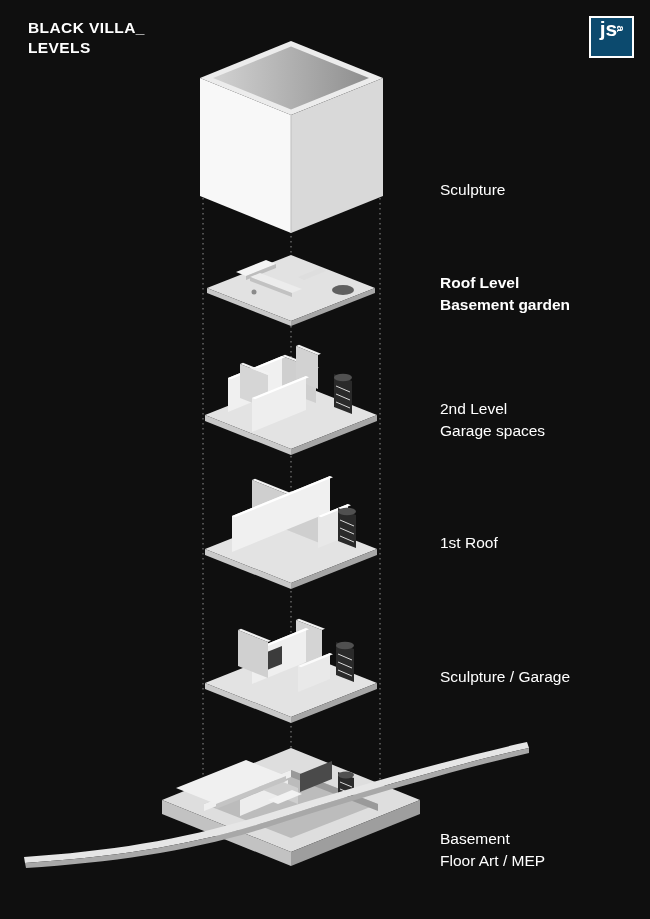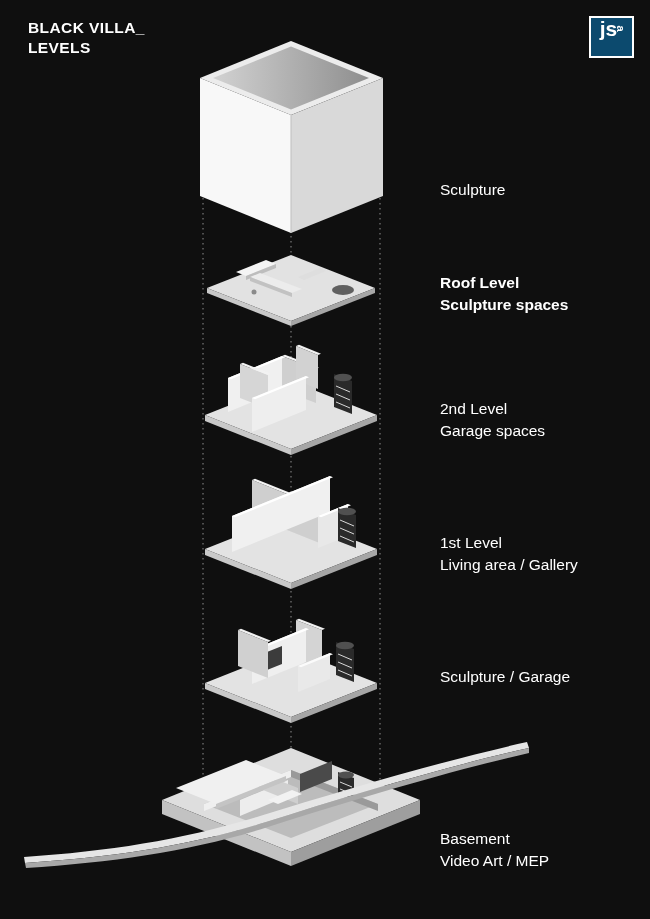--- a/index.html
+++ b/index.html
@@ -183,32 +183,31 @@
     </g>
   </svg>
 
   <div>
     <div class="label-block lv0">
       <div>Sculpture</div>
       <div></div>
     </div>
     <div class="label-block lv1">
       <div>Roof Level</div>
-      <div>Sculpture spaces</div>
+      <div>Basement garden</div>
     </div>
     <div class="label-block lv2">
       <div>2nd Level</div>
       <div>Garage spaces</div>
     </div>
     <div class="label-block lv3">
-      <div>1st Level</div>
-      <div>Living area / Gallery</div>
+      <div>1st Roof</div>
     </div>
     <div class="label-block lv4">
       <div>Sculpture / Garage</div>
     </div>
     <div class="label-block lv5">
       <div>Basement</div>
-      <div>Video Art / MEP</div>
+      <div>Floor Art / MEP</div>
     </div>
   </div>
 
 </div>
 
 </body></html>

